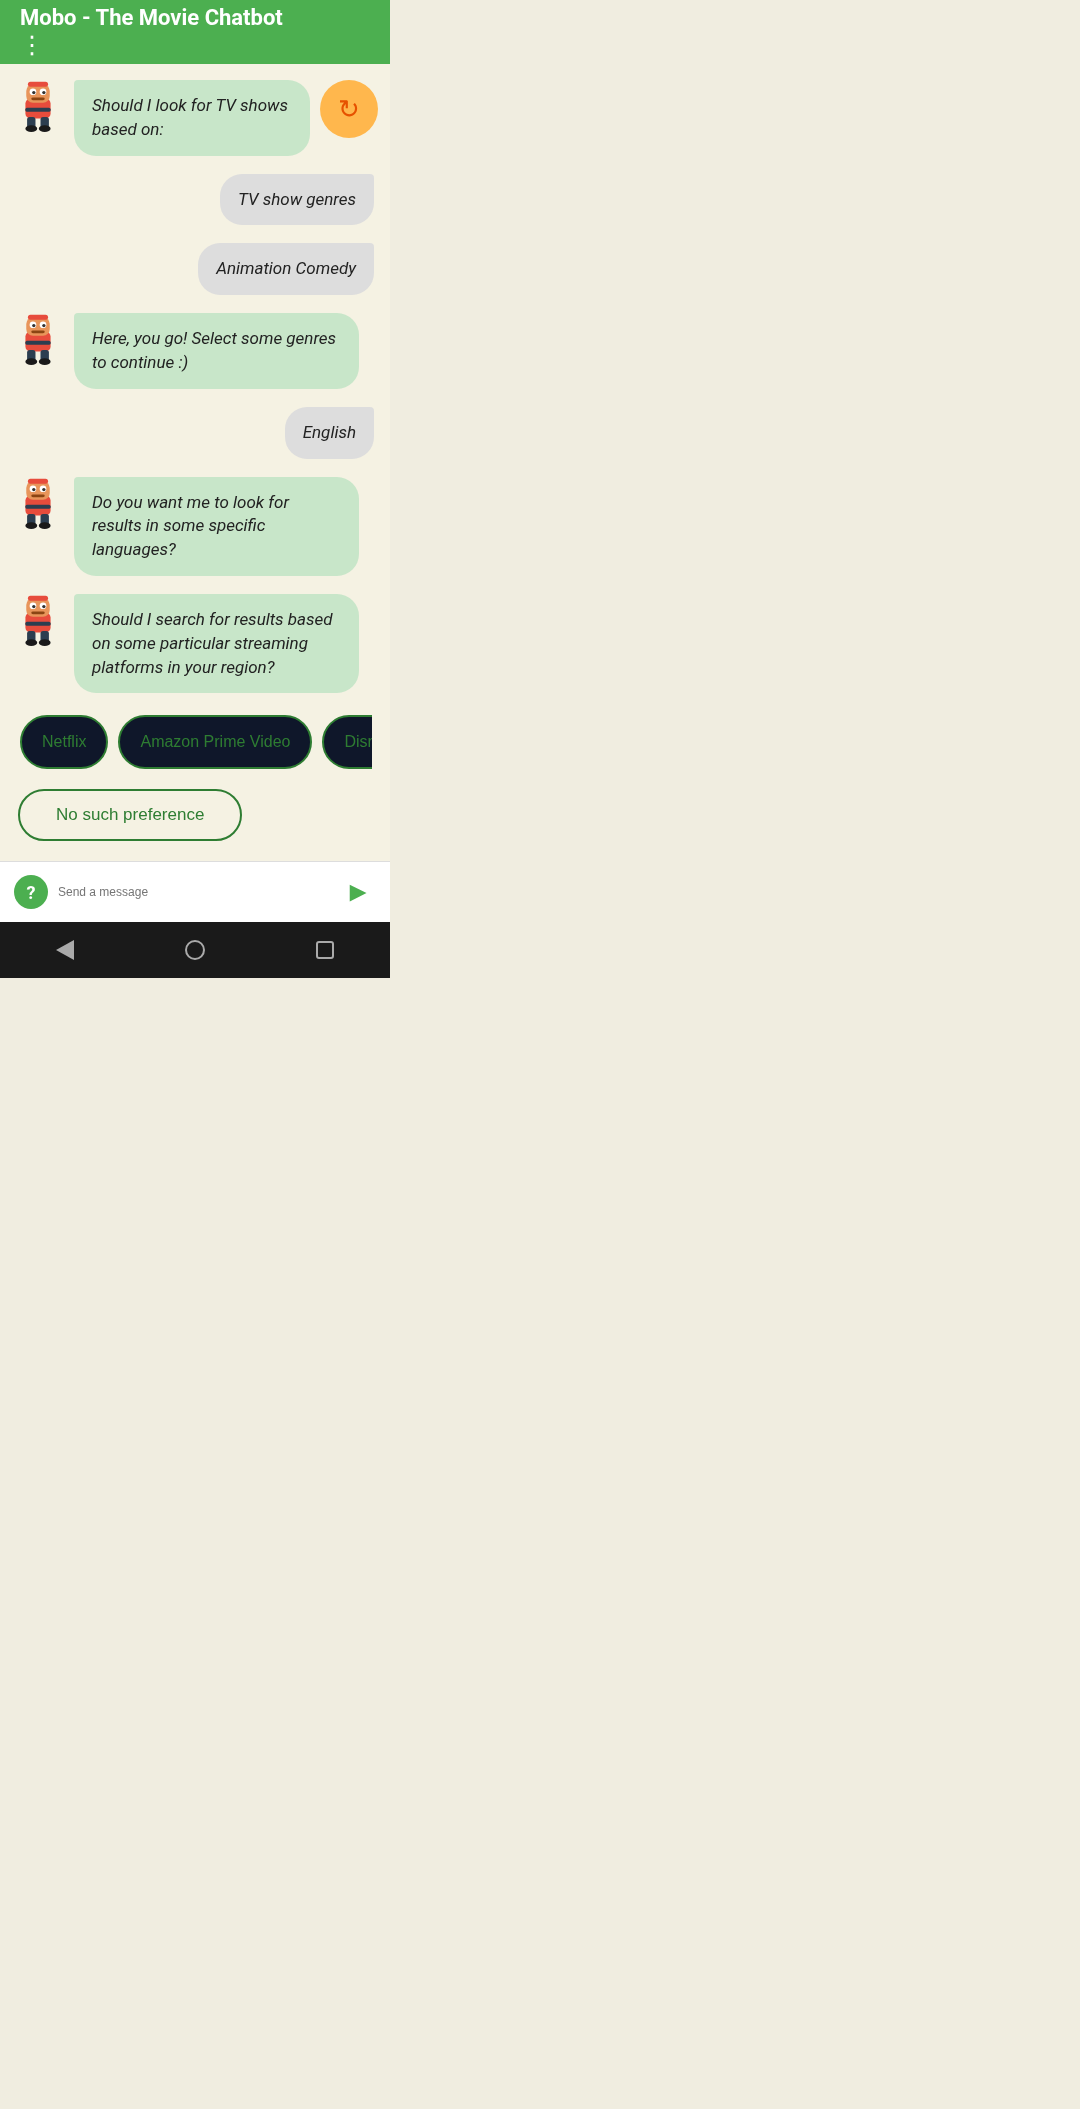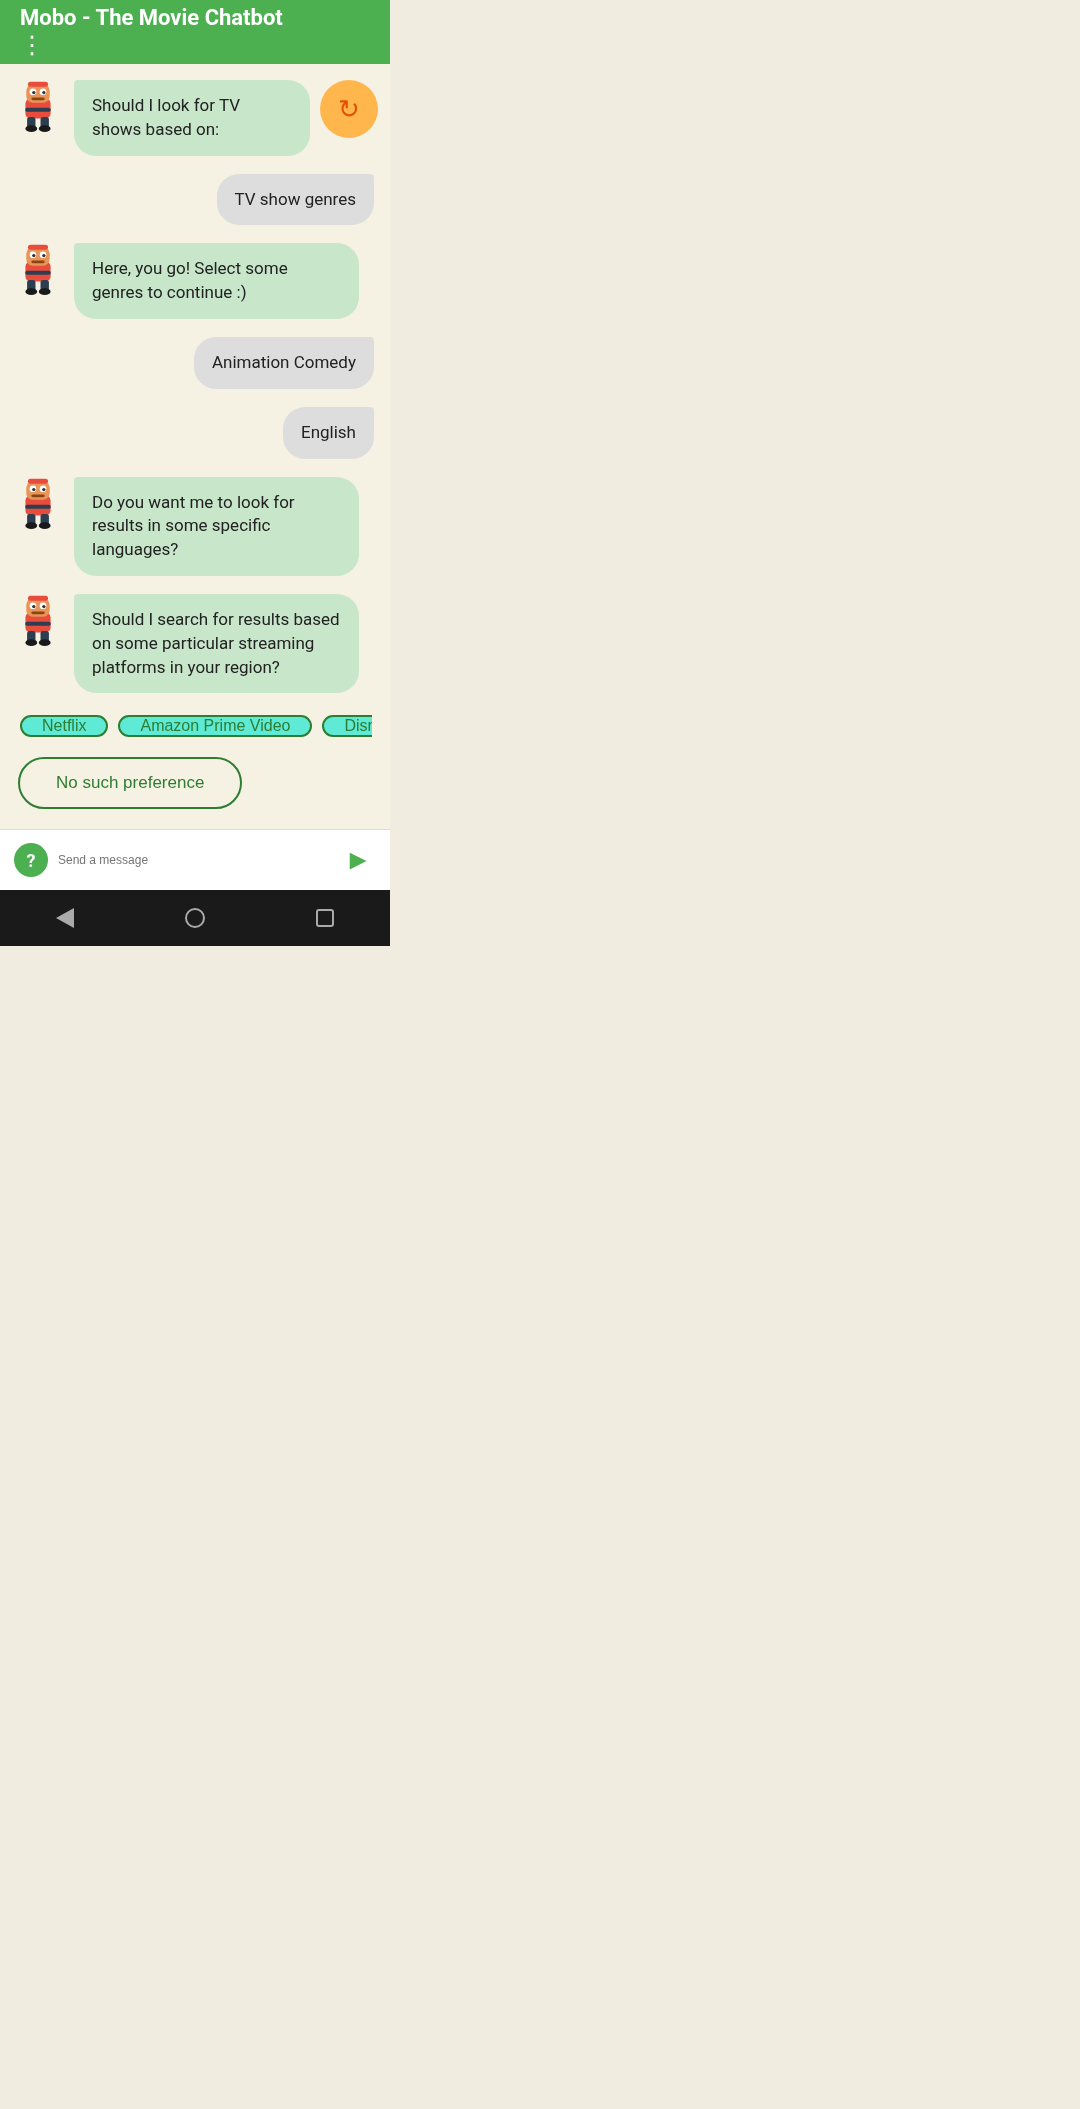--- a/index.html
+++ b/index.html
@@ -80,20 +80,21 @@
       height: 52px;
     }
 
     
     .bubble {
       border-radius: 22px;
       padding: 14px 18px;
       font-size: 17px;
       line-height: 1.4;
       max-width: 78%;
+      font-style: italic;
     }
 
     .bubble.bot-bubble {
       background: #c8e6c9;
       color: #222;
       border-top-left-radius: 4px;
     }
 
     .bubble.user-bubble {
       background: #ddd;
@@ -123,24 +124,24 @@
       flex-direction: row;
       gap: 10px;
       flex-wrap: nowrap;
       overflow-x: auto;
       padding: 4px 2px;
     }
 
     .platform-btn {
       border: 2.5px solid #2e7d32;
       border-radius: 30px;
-      padding: 0 20px;
+      padding: 16px 20px;
       font-size: 16px;
       color: #2e7d32;
-      background: #5eead4;
+      background: #0f172a;
       cursor: pointer;
       white-space: nowrap;
       font-weight: 500;
     }
 
     .no-pref-row {
       display: flex;
       margin-top: 4px;
     }
 
@@ -305,20 +306,26 @@
       <span>Should I look for TV shows based on:</span>
     </div>
     <div class="refresh-btn">
       <span>↻</span>
     </div>
   </div>
 
   <div class="msg-row user">
     <div class="bubble user-bubble">
       <span>TV show genres</span>
+    </div>
+  </div>
+
+  <div class="msg-row user">
+    <div class="bubble user-bubble">
+      <span>Animation Comedy</span>
     </div>
   </div>
 
   <div class="msg-row bot">
     <div class="bot-avatar">
       <svg viewBox="0 0 52 62" xmlns="http://www.w3.org/2000/svg">
         <rect x="11" y="22" width="30" height="24" rx="6" fill="#e74c3c"></rect>
         <rect x="12" y="5" width="28" height="22" rx="8" fill="#e8955a"></rect>
         <circle cx="20" cy="14" r="4" fill="white"></circle>
         <circle cx="32" cy="14" r="4" fill="white"></circle>
@@ -333,26 +340,20 @@
         <ellipse cx="34" cy="58" rx="7" ry="4" fill="#1a1a1a"></ellipse>
       </svg>
     </div>
     <div class="bubble bot-bubble">
       <span>Here, you go! Select some genres to continue :)</span>
     </div>
   </div>
 
   <div class="msg-row user">
     <div class="bubble user-bubble">
-      <span>Animation Comedy</span>
-    </div>
-  </div>
-
-  <div class="msg-row user">
-    <div class="bubble user-bubble">
       <span>English</span>
     </div>
   </div>
 
   <div class="msg-row bot">
     <div class="bot-avatar">
       <svg viewBox="0 0 52 62" xmlns="http://www.w3.org/2000/svg">
         <rect x="11" y="22" width="30" height="24" rx="6" fill="#e74c3c"></rect>
         <rect x="12" y="5" width="28" height="22" rx="8" fill="#e8955a"></rect>
         <circle cx="20" cy="14" r="4" fill="white"></circle>

